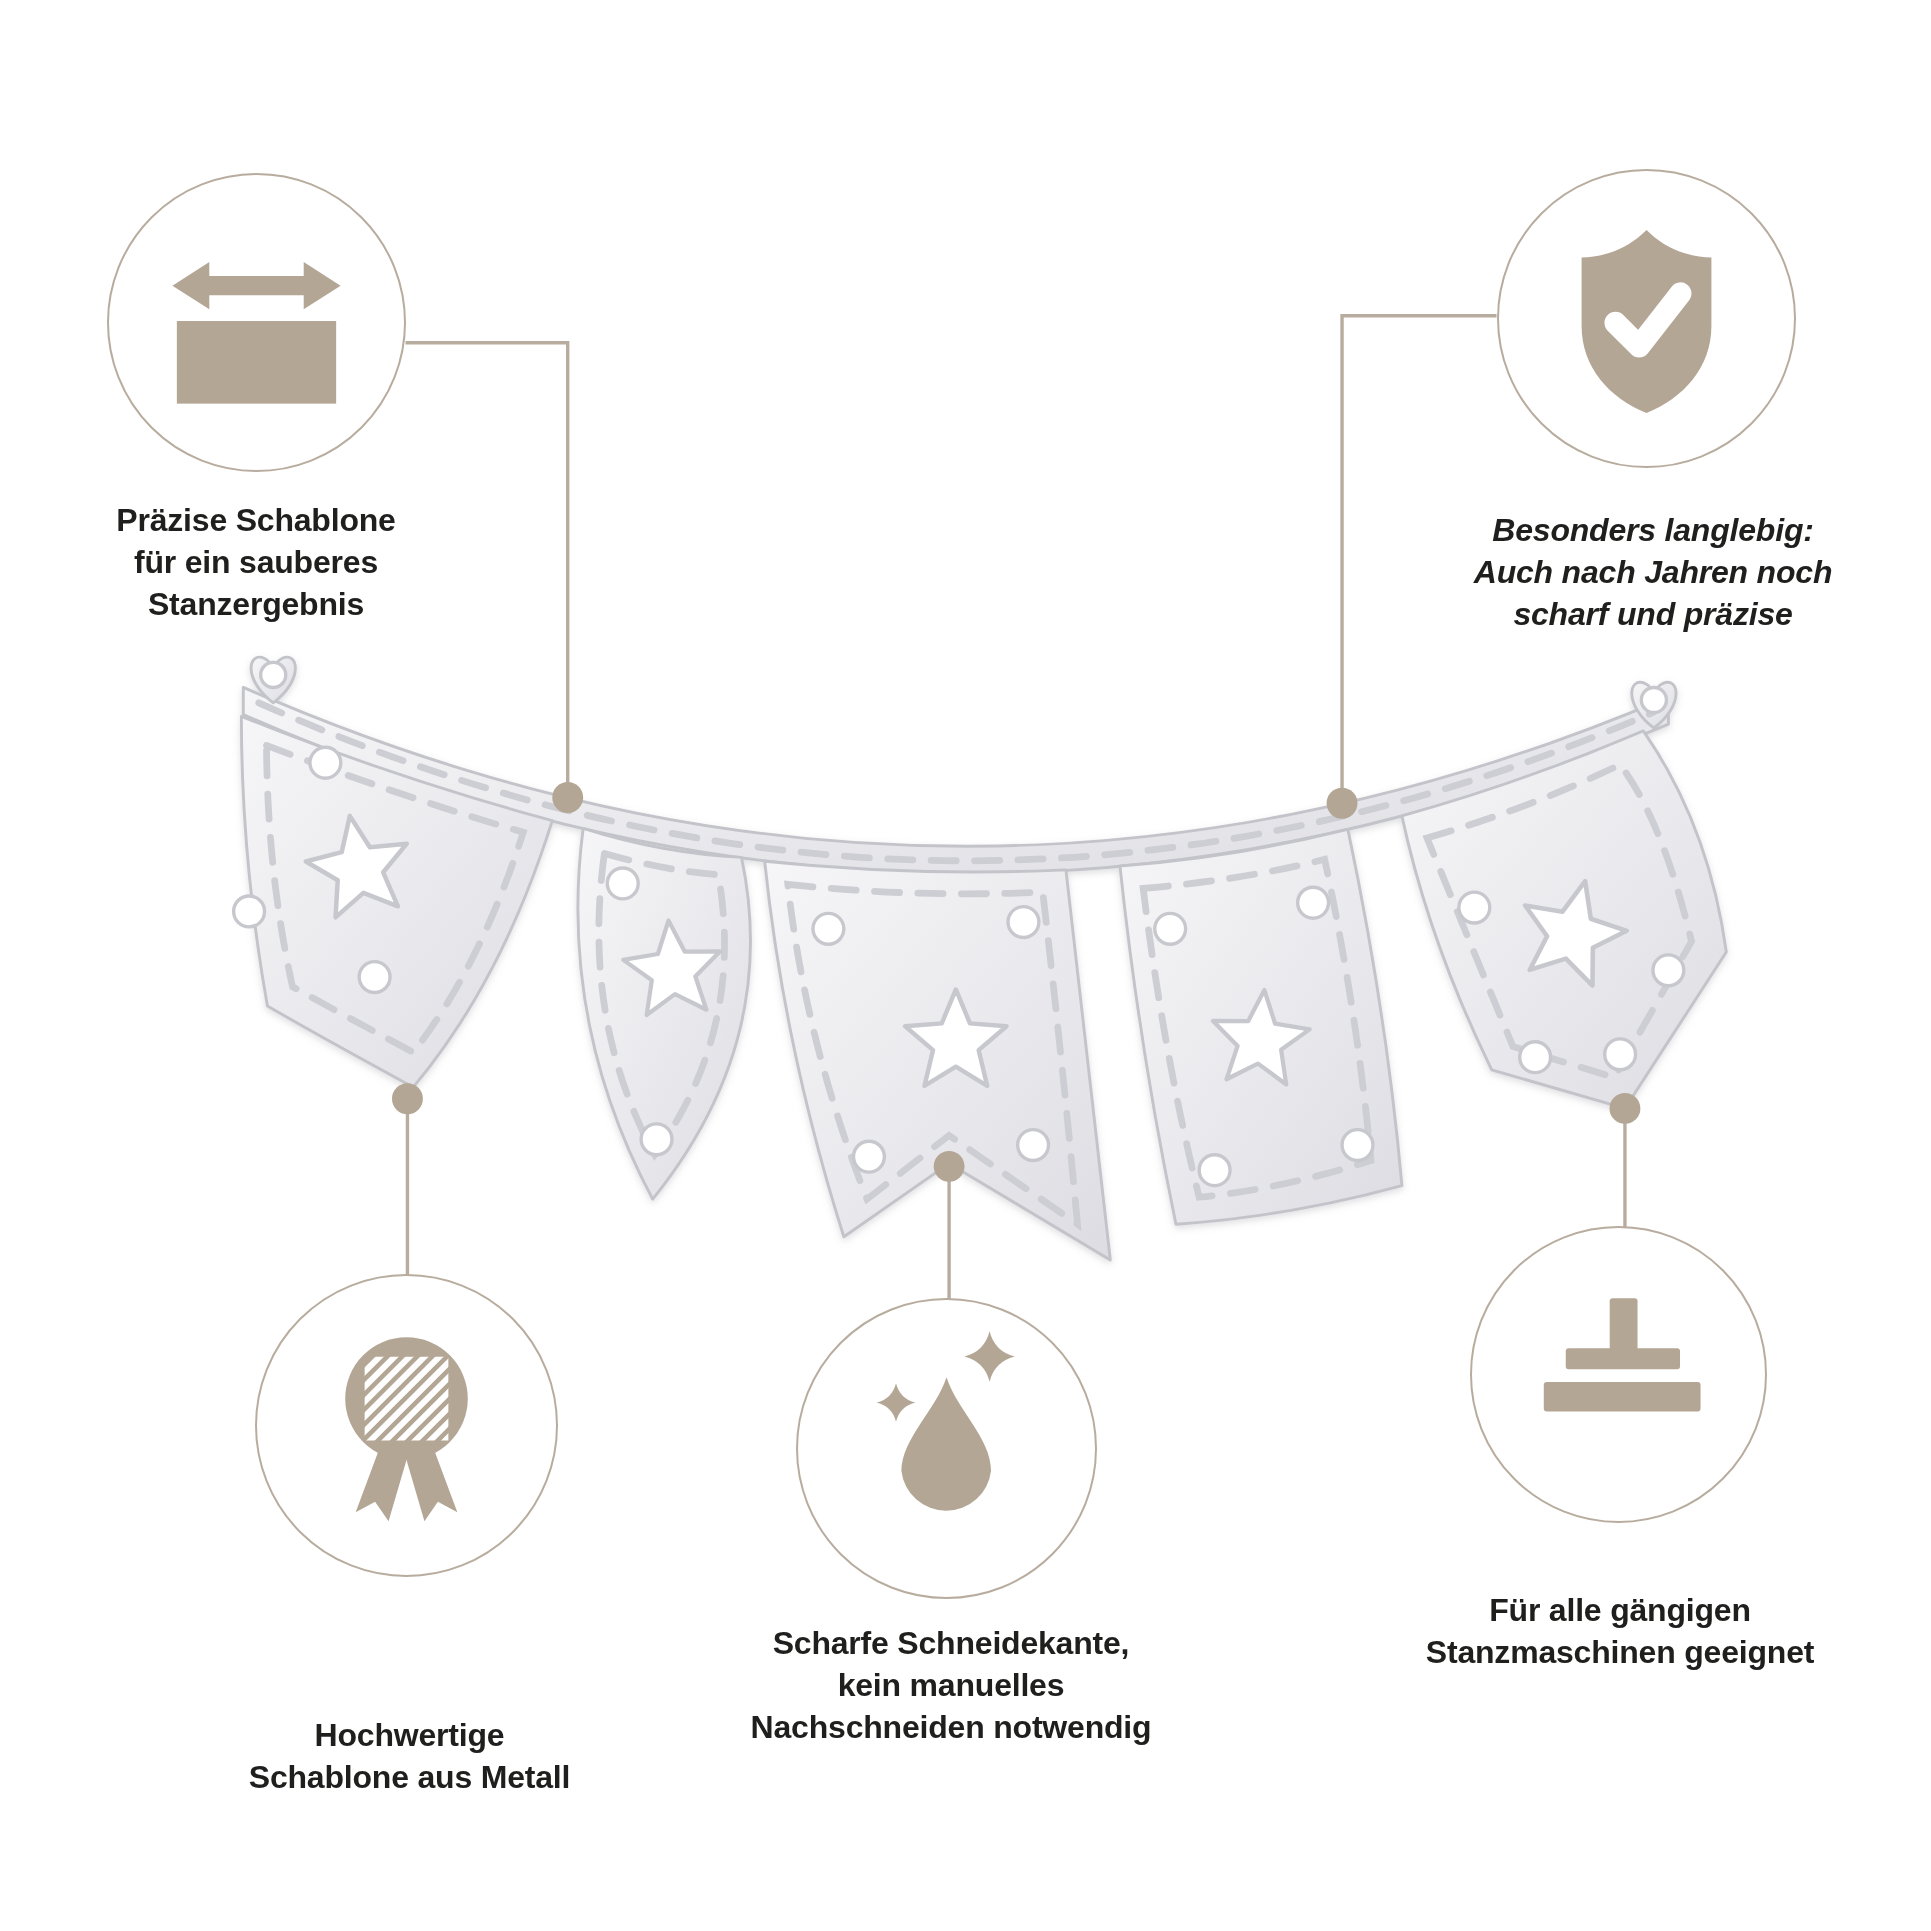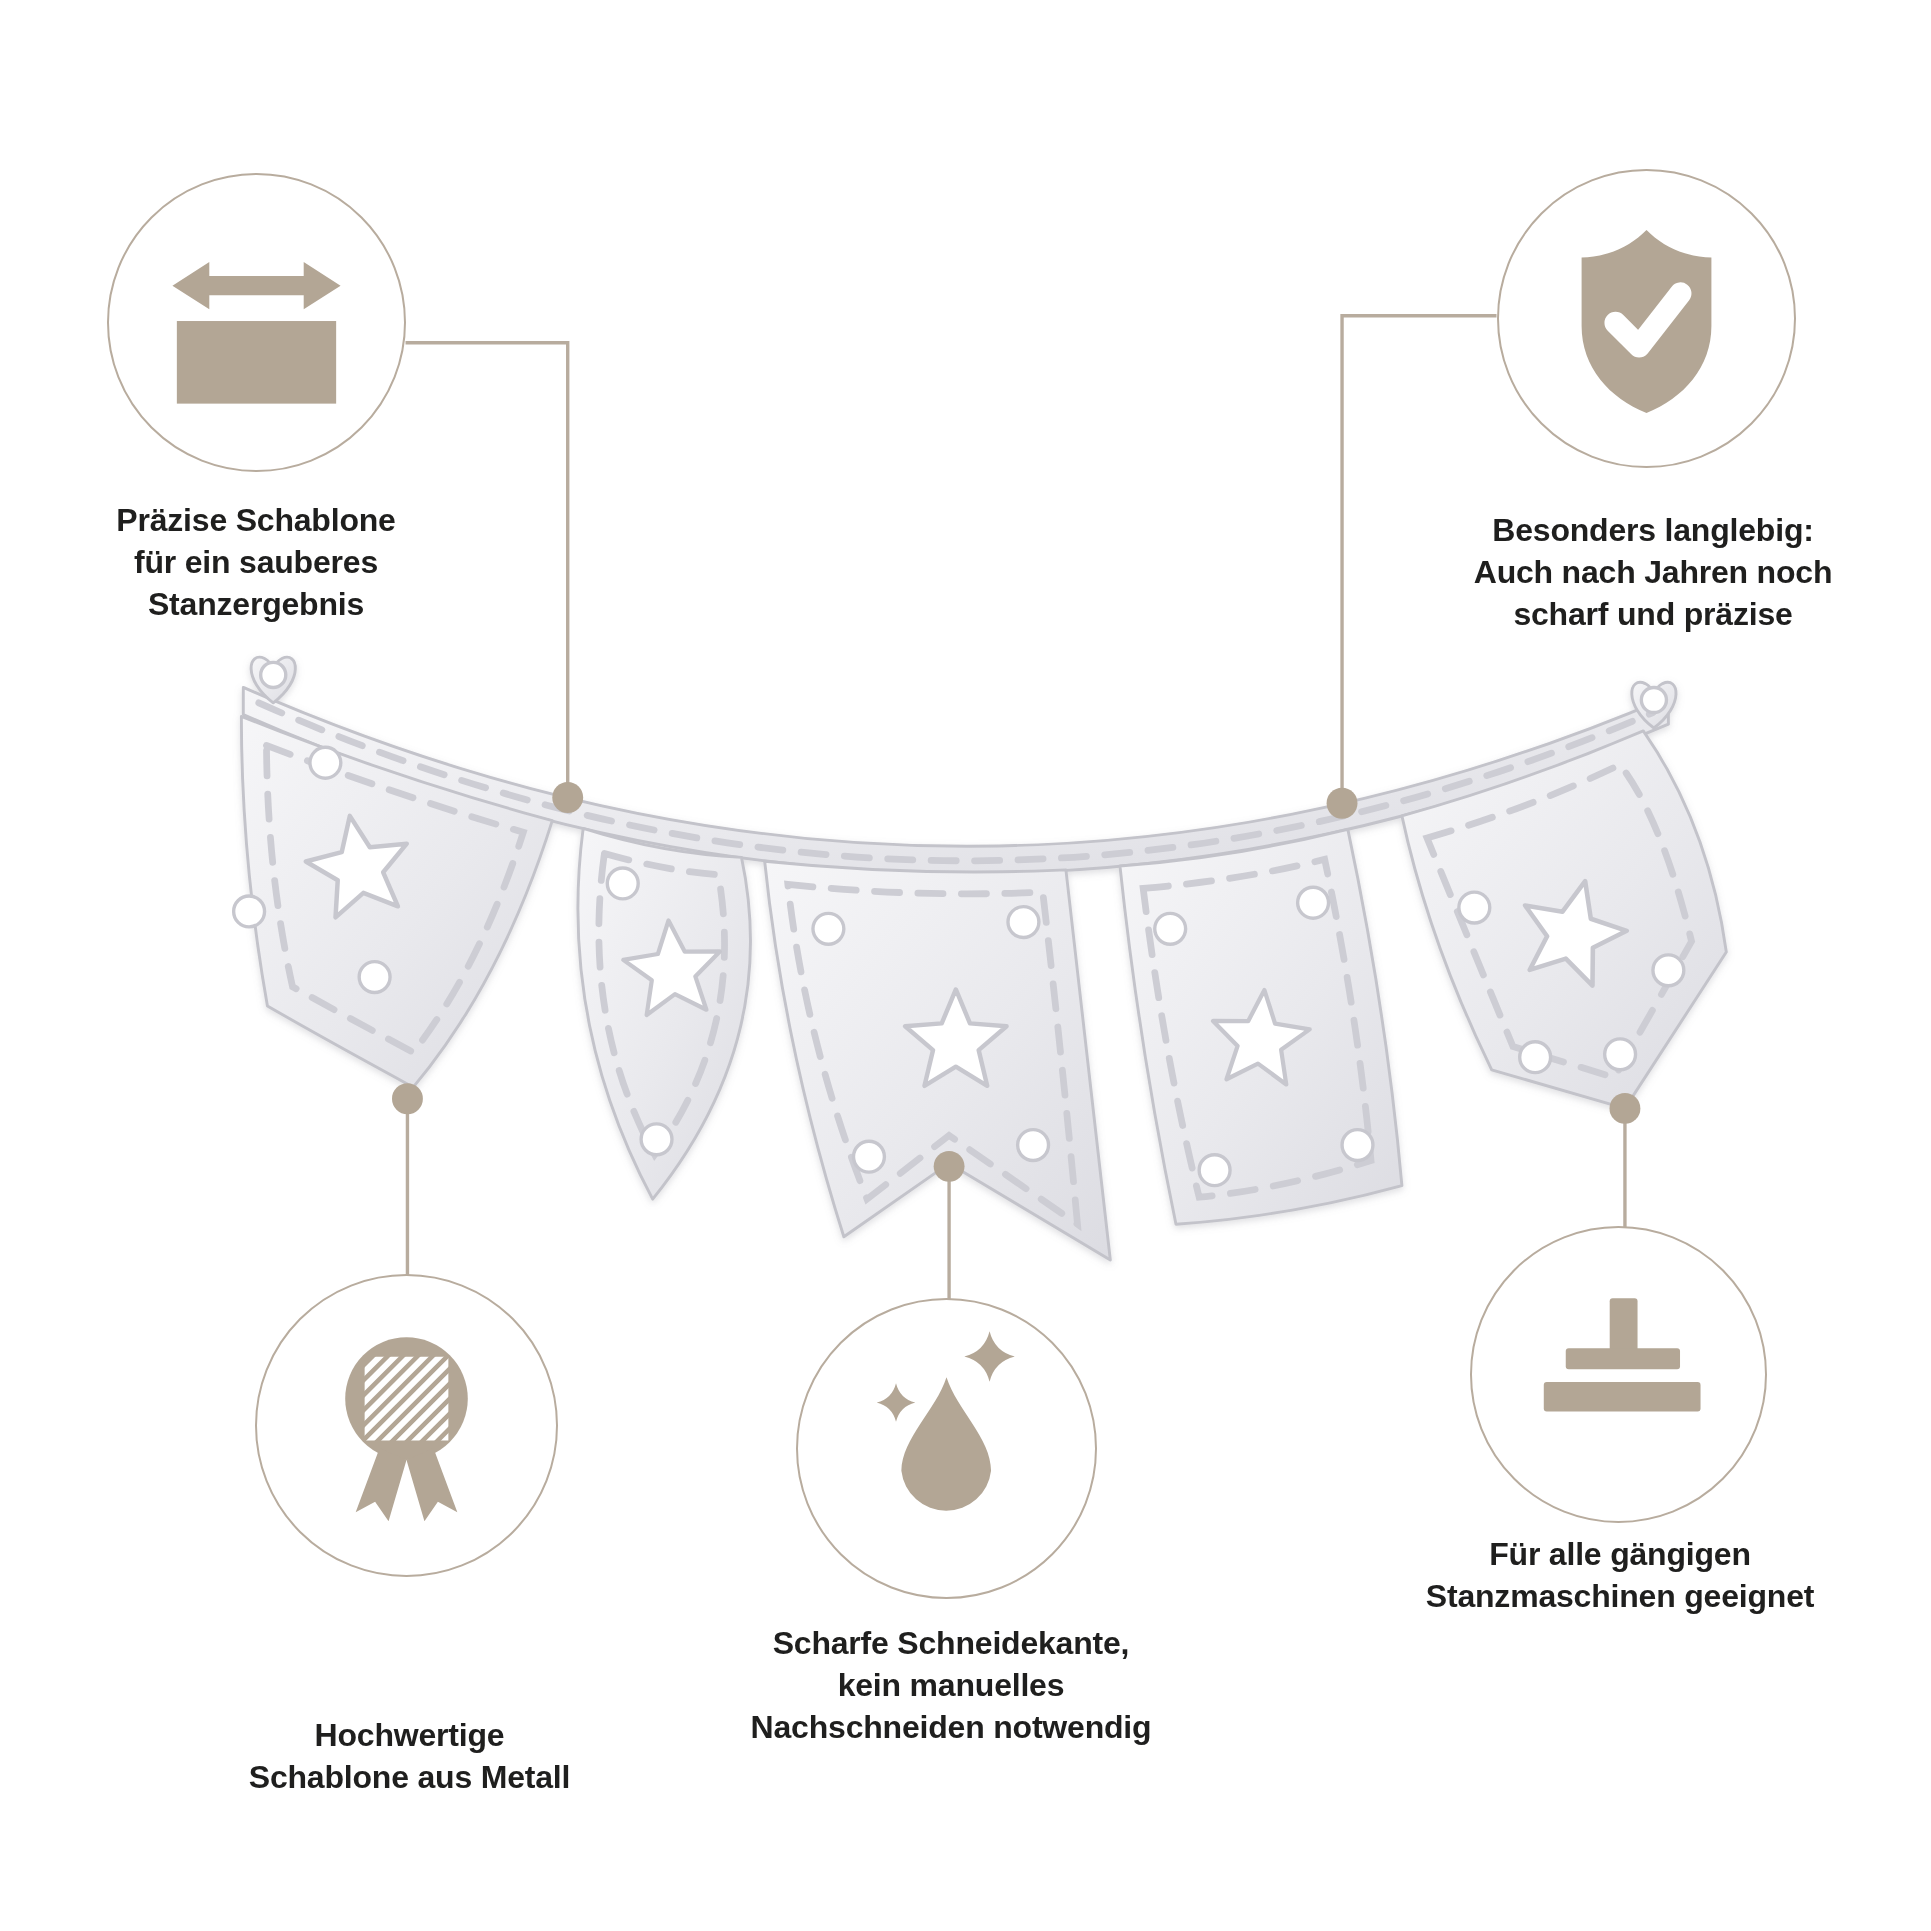--- a/index.html
+++ b/index.html
@@ -49,24 +49,24 @@
     white-space: pre-line;
   }
   
   .c-precision     { left: 107px;  top: 173px;  width: 299px; height: 299px; }
   .c-durability    { left: 1497px; top: 169px;  width: 299px; height: 299px; }
   .c-material      { left: 255px;  top: 1274px; width: 303px; height: 303px; }
   .c-sharpness     { left: 796px;  top: 1298px; width: 301px; height: 301px; }
   .c-compatibility { left: 1470px; top: 1226px; width: 297px; height: 297px; }
   
   .l-precision     { left: 14.5px;   top: 499px;  width: 483px; }
-  .l-durability    { left: 1402px; top: 509px;  width: 502px; }
+  .l-durability    { left: 1402px; top: 509px;  width: 502px; font-style: italic; }
   .l-material      { left: 168px;  top: 1683px; width: 483px; margin-top: 31px; }
   .l-sharpness     { left: 688px;  top: 1622px; width: 526px; text-align: center; }
-  .l-compatibility { left: 1357px; top: 1533px; width: 526px; }
+  .l-compatibility { left: 1357px; top: 1589px; width: 526px; }
 </style>
 </head>
 <body>
 
 <main class="canvas">
 
   <svg class="die-svg" viewBox="0 0 2000 2000">
     <defs>
       <linearGradient id="metal" x1="0" y1="0" x2="1" y2="1">
         <stop offset="0" stop-color="#f6f6f8"></stop>

